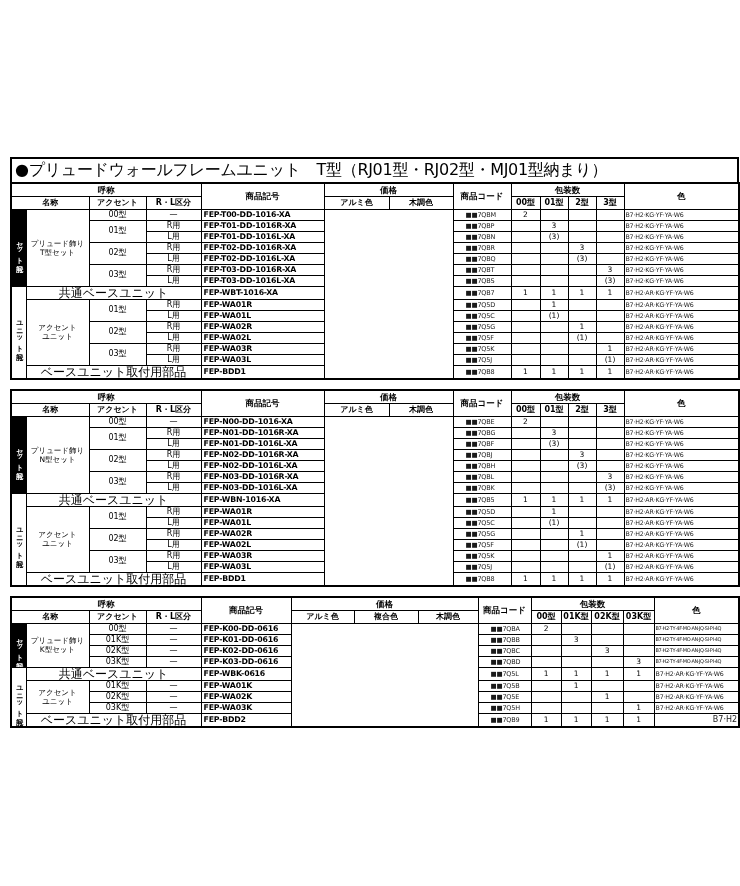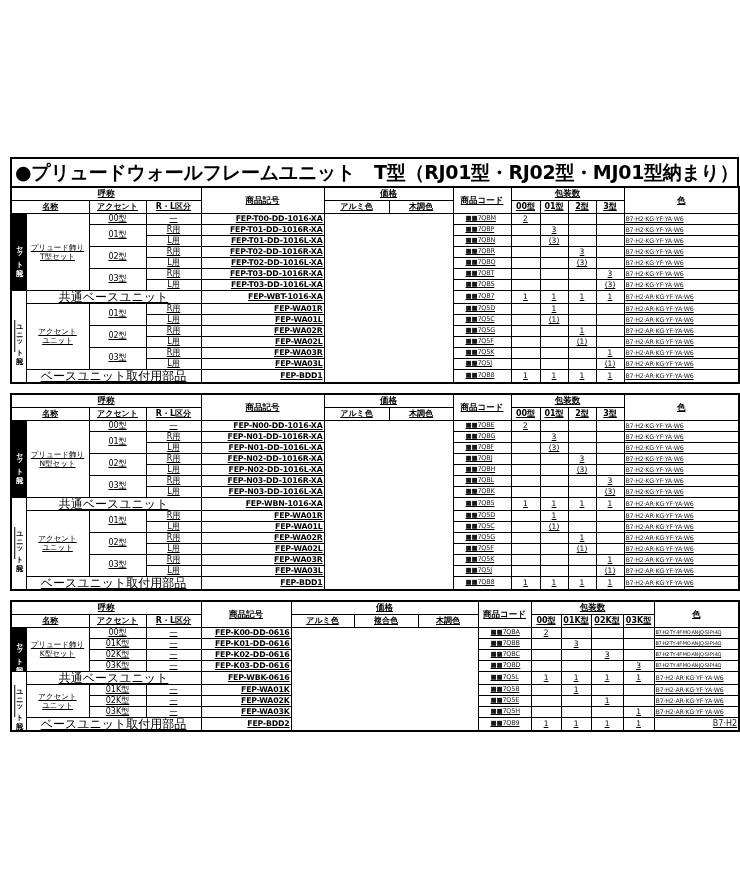--- a/index.html
+++ b/index.html
@@ -5,44 +5,44 @@
   html,body{margin:0;padding:0;}
   body{
     width:740px;height:886px;background:#ffffff;
     font-family:"DejaVu Sans",sans-serif;color:#000;
     -webkit-font-smoothing:antialiased;overflow:hidden;
   }
   .sheet{box-sizing:border-box;padding:157px 0 0 10px;}
   .tbl-block{width:729px;margin-bottom:11px;}
   .tbl-title{
     box-sizing:border-box;width:729px;border:2px solid #000;
-    font-weight:bold;font-size:19px;line-height:1.3;
+    font-weight:normal;font-size:16px;line-height:1.3;
     padding:1px 2px 1px 3px;white-space:nowrap;overflow:hidden;
     letter-spacing:-0.3px;background:#fff;
   }
   table.cat{
     border-collapse:collapse;table-layout:fixed;width:729px;
-    margin-top:-2px;border:2px solid #000;background:#fff;text-decoration:underline;
+    margin-top:-2px;border:2px solid #000;background:#fff;
   }
   .cat th,.cat td{
     border:1px solid #000;padding:0 1px;overflow:hidden;
     white-space:nowrap;vertical-align:middle;
   }
   .cat th{font-size:8.5px;font-weight:bold;height:12px;text-align:center;line-height:1;}
   .cat th.sub-th{font-size:8px;}
   .cat td{font-size:8px;height:10px;line-height:1;}
   td.v-label{
     writing-mode:vertical-rl;text-orientation:upright;
     text-align:center;font-size:7px;font-weight:bold;
     padding:0;line-height:1;letter-spacing:0;
   }
   td.v-set{background:#000;color:#fff;}
   td.name-cell{text-align:center;white-space:pre-line;font-size:7.5px;line-height:1.2;}
   td.c{text-align:center;}
-  td.item-cell{font-weight:bold;text-align:right;padding-left:2px;font-size:7.8px;letter-spacing:-0.2px;}
+  td.item-cell{font-weight:bold;text-align:left;padding-left:2px;font-size:7.8px;letter-spacing:-0.2px;}
   td.code-cell{font-size:6.5px;text-align:left;padding-left:12px;color:#1a1a1a;letter-spacing:-0.2px;}
   td.pack-cell{text-align:center;font-size:7.5px;}
   td.color-cell{font-size:6.3px;text-align:left;padding:0 1px;color:#1a1a1a;letter-spacing:-0.2px;}
   td.color-tiny{font-size:5px;letter-spacing:-0.4px;}
   td.color-center{font-size:8px;text-align:right;letter-spacing:0;}
   td.span-cell{text-align:center;font-size:12px;}
   td.price-cell{background:#fff;}
 </style>
 </head>
 <body>

